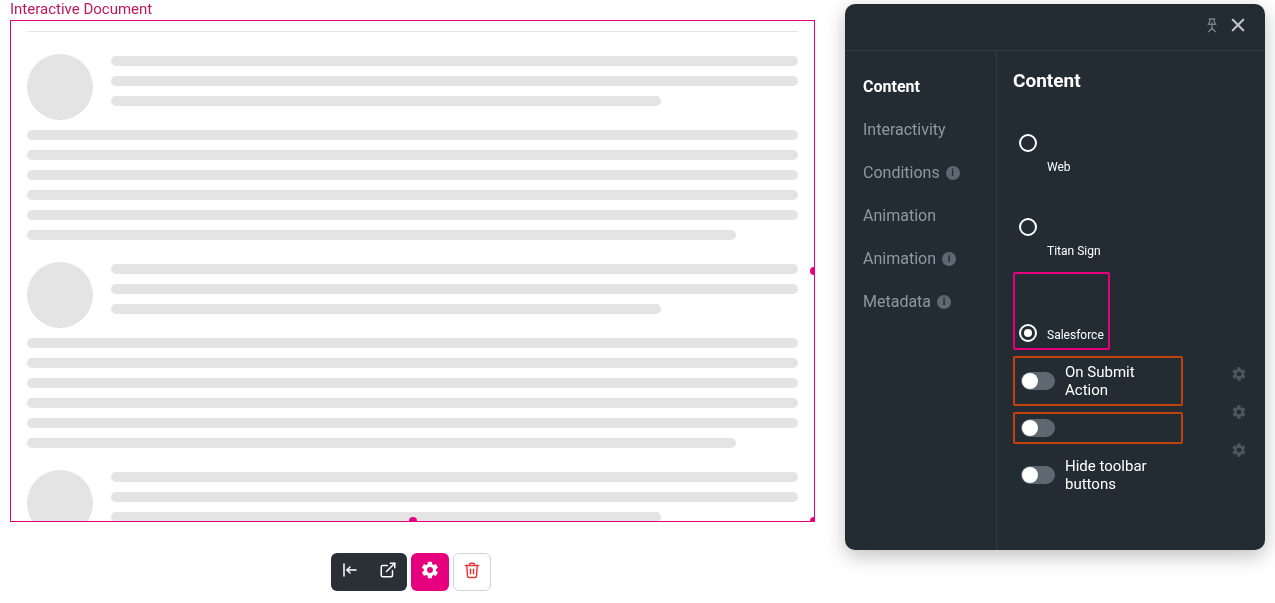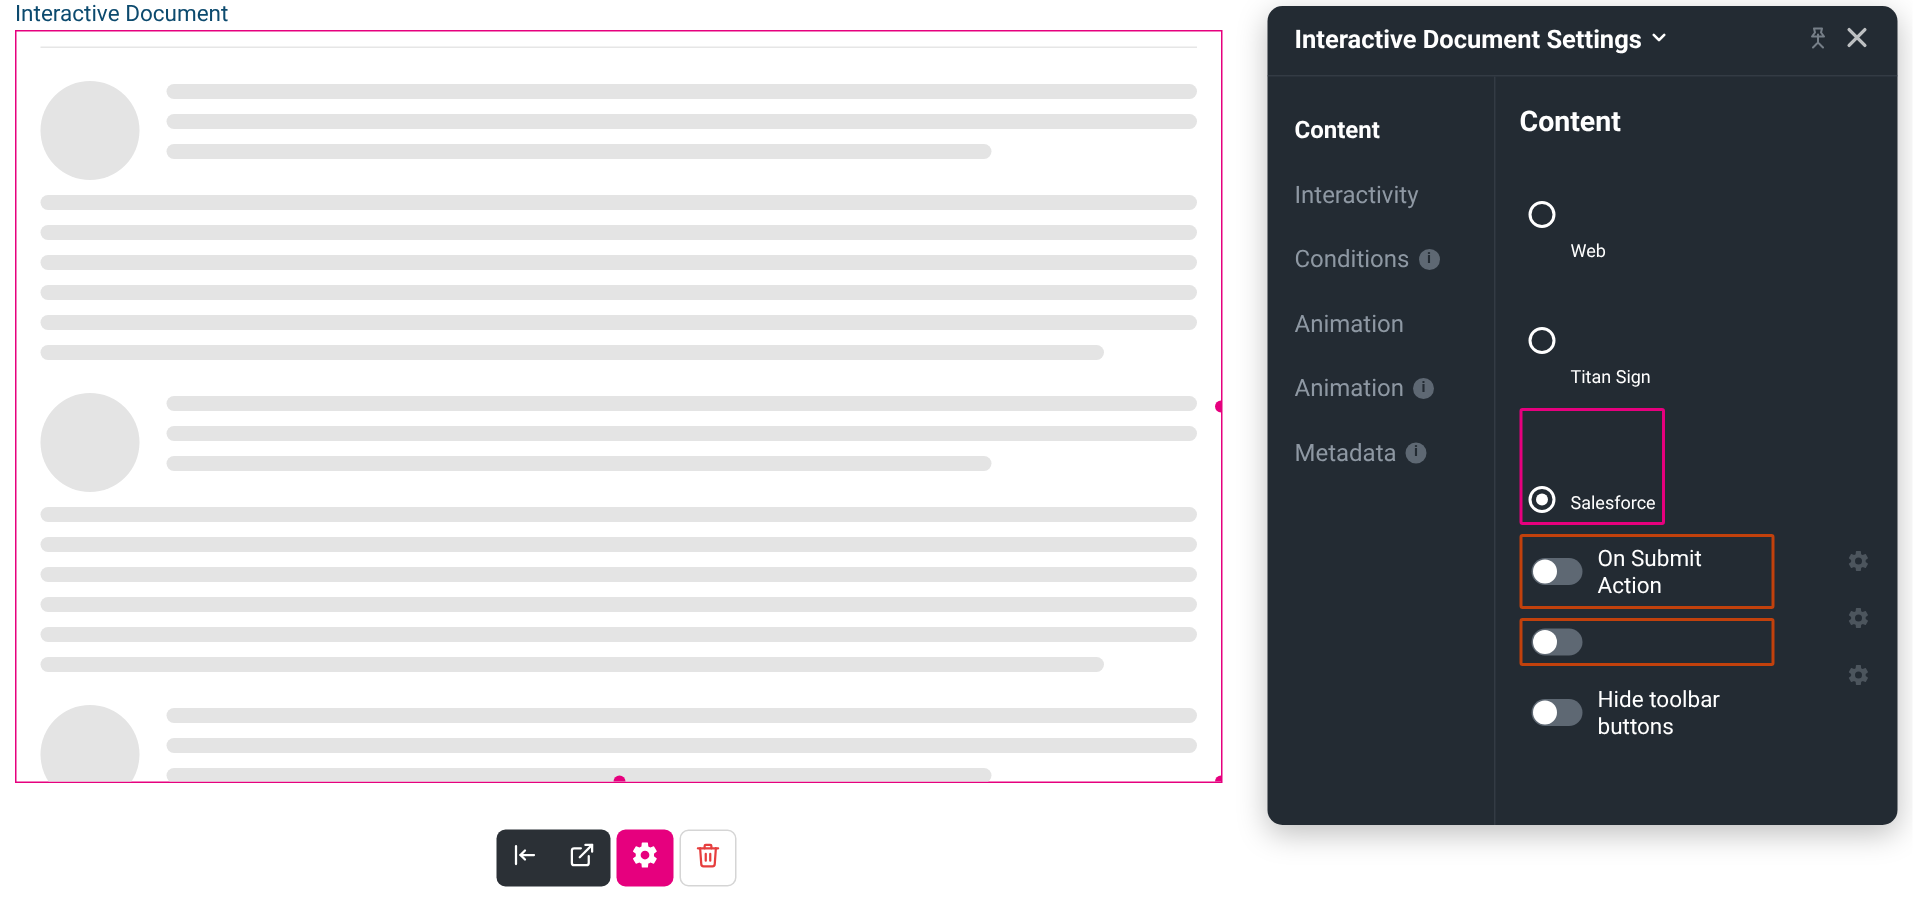--- a/index.html
+++ b/index.html
@@ -13,21 +13,21 @@
     position: relative;
     overflow: hidden;
   }
 
   
   .component-label {
     position: absolute;
     left: 10px;
     top: 0px;
     font-size: 15px;
-    color: #0c4a6e;
+    color: #be185d;
   }
   .component-frame {
     position: absolute;
     left: 10px;
     top: 20px;
     width: 805px;
     height: 502px;
     border: 1px solid #e6007e;
     background: #fff;
     overflow: hidden;
@@ -349,28 +349,20 @@
           <path d="M10 11v6"></path>
           <path d="M14 11v6"></path>
           <path d="M9 6V4a1 1 0 0 1 1-1h4a1 1 0 0 1 1 1v2"></path>
         </svg>
     </span>
   </div>
 </div>
 
 <div class="panel">
   <div class="panel-header">
-    <div class="panel-title">
-      <span>Interactive Document Settings</span>
-      <span>
-        <svg width="14" height="14" viewBox="0 0 24 24" fill="none" stroke="white" stroke-width="3" stroke-linecap="round" stroke-linejoin="round">
-            <polyline points="6 9 12 15 18 9"></polyline>
-          </svg>
-      </span>
-    </div>
     <div class="panel-header-spacer"></div>
     <div class="panel-icon-btn">
       <span>
         <svg width="16" height="16" viewBox="0 0 24 24" fill="none" stroke="#9aa3ad" stroke-width="2" stroke-linecap="round" stroke-linejoin="round">
             <path d="M12 17l-5 5 5-5zm0 0l5 5-5-5zm0 0V9m-4-6h8l-1 4 3 4H6l3-4-1-4z"></path>
           </svg>
       </span>
     </div>
     <div class="panel-icon-btn">
       <span>

